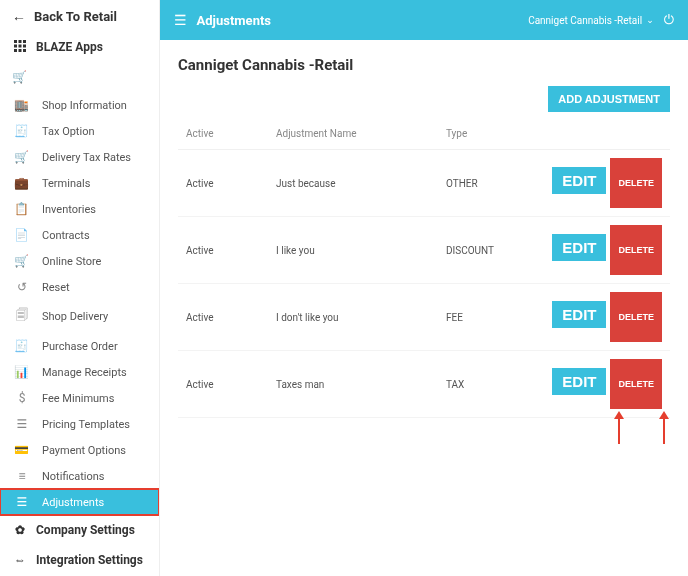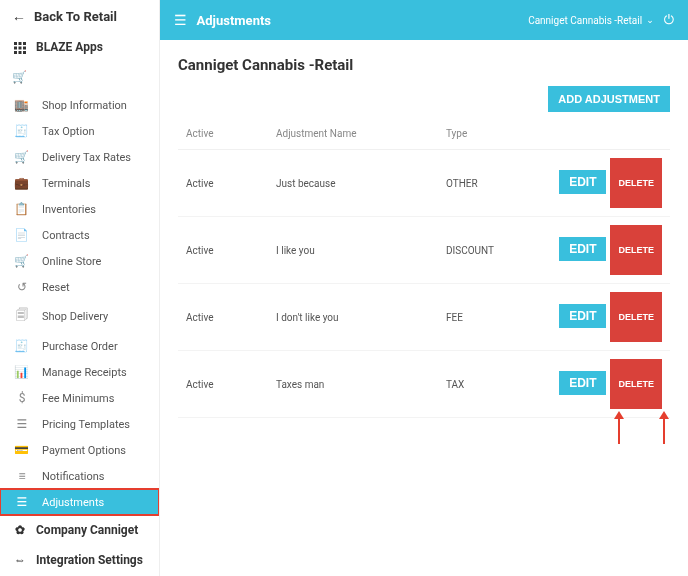--- a/index.html
+++ b/index.html
@@ -1,21 +1,21 @@
 <!DOCTYPE html>
 <html><head>
 <meta charset="utf-8">
 <style>
   * { box-sizing: border-box; margin: 0; padding: 0; }
   body { font-family: -apple-system, BlinkMacSystemFont, "Segoe UI", Roboto, Arial, sans-serif; font-size: 13px; color: #333; background: #fff; width: 688px; height: 576px; overflow: hidden; }
   .app { display: flex; height: 100%; }
   .sidebar { width: 160px; background: #fff; border-right: 1px solid #eee; overflow-y: auto; padding-bottom: 10px; }
   .back-row { display: flex; align-items: center; padding: 8px 12px; font-weight: 700; font-size: 13px; cursor: pointer; }
   .back-row .arrow { margin-right: 8px; font-size: 14px; }
-  .sect-head { display: flex; align-items: flex-end; padding: 8px 12px; font-weight: 700; font-size: 12px; }
+  .sect-head { display: flex; align-items: flex-start; padding: 8px 12px; font-weight: 700; font-size: 12px; }
   .sect-head .ico { width: 16px; margin-right: 8px; display: flex; justify-content: center; }
   .nav-list { list-style: none; }
   .nav-item { display: flex; align-items: center; padding: 6px 12px 6px 14px; font-size: 11px; color: #555; cursor: pointer; }
   .nav-item .ico { width: 16px; margin-right: 12px; display: flex; justify-content: center; color: #888; font-size: 12px; }
   .nav-item .lbl { }
   .nav-item.active { background: #39bfdd; color: #fff; }
   .nav-item.active .ico { color: #fff; }
   .nav-item.highlighted { outline: 2px solid #e53e2e; outline-offset: -1px; }
   .main { flex: 1; background: #fff; display: flex; flex-direction: column; }
   .topbar { background: #39bfdd; color: #fff; height: 40px; display: flex; align-items: center; padding: 0 14px; }
@@ -24,21 +24,21 @@
   .topbar .shop-dd { font-size: 10px; margin-right: 10px; cursor: pointer; display: flex; align-items: center; }
   .topbar .shop-dd .chev { margin-left: 4px; font-size: 9px; }
   .topbar .power { font-size: 13px; cursor: pointer; }
   .content { padding: 16px 18px; }
   .page-heading { font-weight: 700; font-size: 15px; margin-bottom: 12px; }
   .actions { display: flex; justify-content: flex-end; margin-bottom: 6px; }
   .btn-add { background: #39bfdd; color: #fff; border: none; padding: 7px 10px; font-size: 11px; font-weight: 700; cursor: pointer; }
   table.tbl { width: 100%; border-collapse: collapse; }
   table.tbl th { text-align: left; font-weight: 400; font-size: 10px; color: #888; padding: 10px 8px; border-bottom: 1px solid #f0f0f0; }
   table.tbl td { font-size: 10px; color: #555; padding: 8px 8px; border-bottom: 1px solid #f3f3f3; }
-  .btn-edit { background: #39bfdd; color: #fff; border: none; padding: 5px 10px; font-size: 12px; font-weight: 700; cursor: pointer; }
+  .btn-edit { background: #39bfdd; color: #fff; border: none; padding: 5px 10px; font-size: 15px; font-weight: 700; cursor: pointer; }
   .btn-del { background: #d9413a; color: #fff; border: none; padding: 20px 8px; font-size: 9px; font-weight: 700; cursor: pointer; margin-left: 4px; }
   .arrows { position: relative; height: 40px; }
   .arrow-up { position: absolute; width: 2px; height: 26px; background: #e53e2e; }
   .arrow-up::before { content: ""; position: absolute; top: -7px; left: -4px; border-left: 5px solid transparent; border-right: 5px solid transparent; border-bottom: 8px solid #e53e2e; }
   .arrow-edit { left: 440px; }
   .arrow-del { left: 485px; }
 </style>
 </head>
 <body>
 
@@ -132,21 +132,21 @@
           <span class="lbl">Notifications</span>
         </li>
       <li class="nav-item active highlighted">
           <span class="ico">☰</span>
           <span class="lbl">Adjustments</span>
         </li>
     </ul>
 
     <div class="sect-head">
       <span class="ico">✿</span>
-      <span>Company Canniget</span>
+      <span>Company Settings</span>
     </div>
     <div class="sect-head">
       <span class="ico">⇔</span>
       <span>Integration Settings</span>
     </div>
 
   </aside>
 
   <div class="main">
     <div class="topbar">

